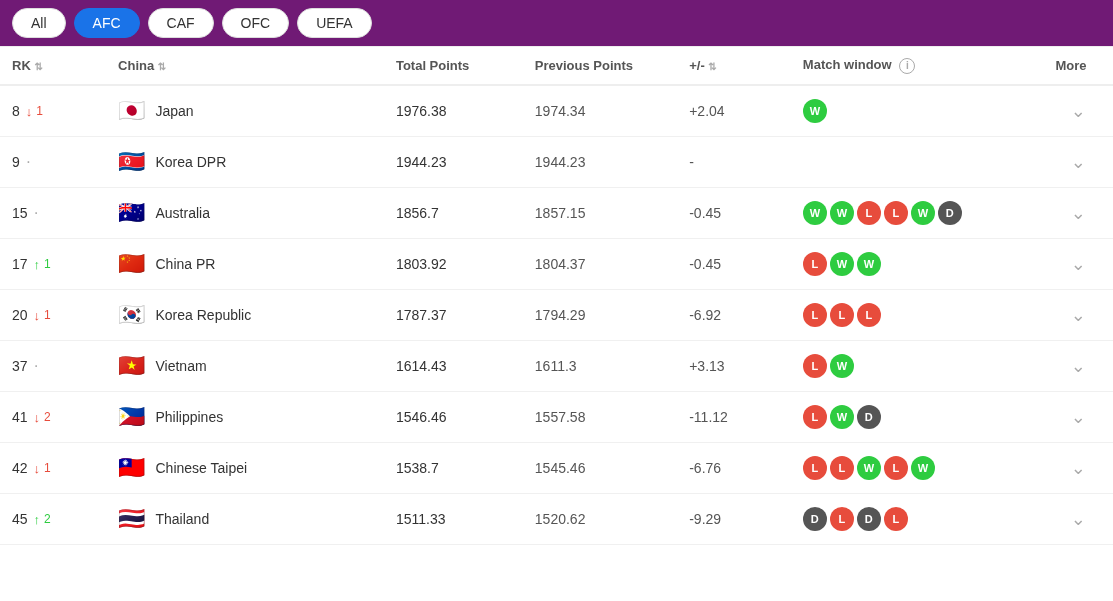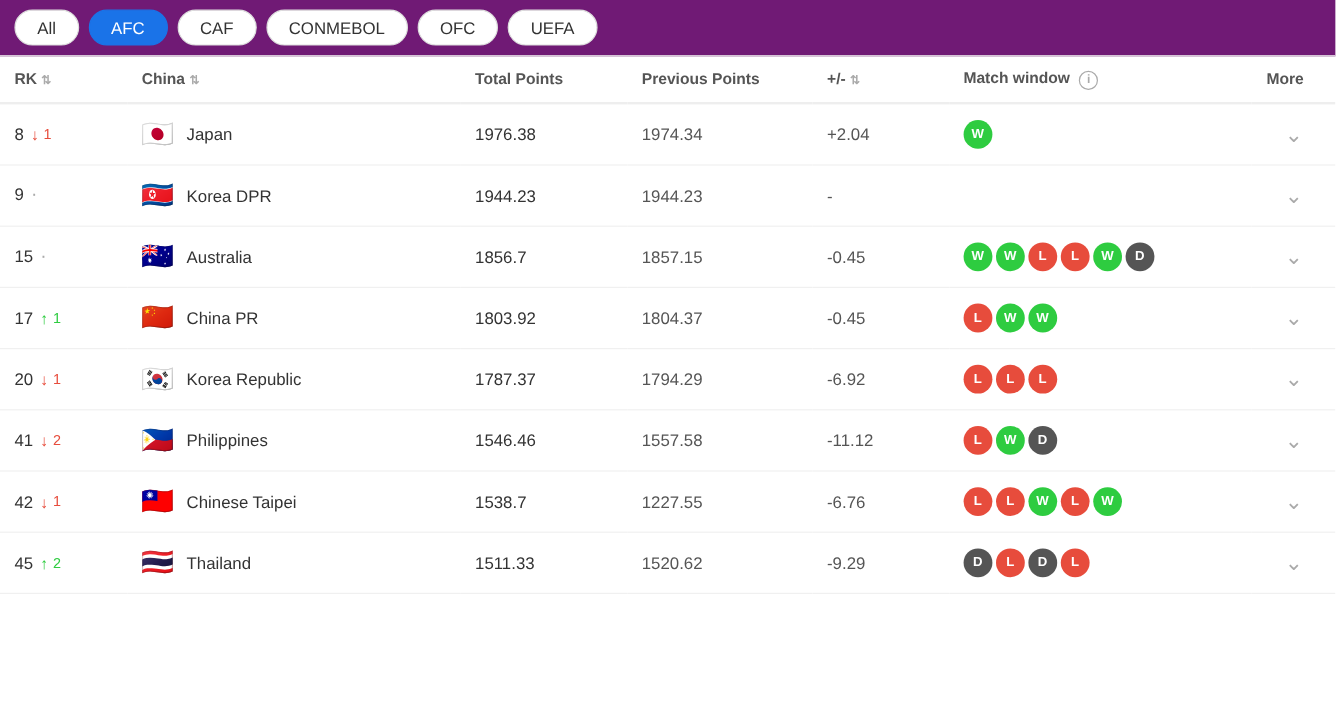--- a/index.html
+++ b/index.html
@@ -129,21 +129,20 @@
 
     .flag-emoji { font-size: 22px; }
   </style>
 </head>
 <body>
 
 <div class="tab-bar" id="tab-bar">
     <button class="tab-btn">All</button>
     <button class="tab-btn active">AFC</button>
     <button class="tab-btn">CAF</button>
-    <button class="tab-btn">CONMEBOL</button>
     <button class="tab-btn">OFC</button>
     <button class="tab-btn">UEFA</button>
   </div>
 
 <div class="table-container">
   <table>
     <thead>
       <tr>
         <th class="col-rk th-sort">
           <span>RK</span>
@@ -247,20 +246,36 @@
               <span>Korea Republic</span>
             </div>
           </td>
           <td class="points-cell">1787.37</td>
           <td class="prev-points-cell">1794.29</td>
           <td class="diff-cell">-6.92</td>
           <td class="match-window-cell"><span class="result-badge badge-l">L</span><span class="result-badge badge-l">L</span><span class="result-badge badge-l">L</span></td>
           <td class="more-cell"><span class="chevron-down">⌄</span></td>
         </tr>
         <tr>
+          <td class="rank-cell"><span style="margin-right:6px">37</span><span class="change-cell" style="display:inline-flex">
+              <span class="neutral-dot">·</span>
+            </span></td>
+          <td>
+            <div class="team-cell">
+              <span class="flag-emoji">🇻🇳</span>
+              <span>Vietnam</span>
+            </div>
+          </td>
+          <td class="points-cell">1614.43</td>
+          <td class="prev-points-cell">1611.3</td>
+          <td class="diff-cell">+3.13</td>
+          <td class="match-window-cell"><span class="result-badge badge-l">L</span><span class="result-badge badge-w">W</span></td>
+          <td class="more-cell"><span class="chevron-down">⌄</span></td>
+        </tr>
+        <tr>
           <td class="rank-cell"><span style="margin-right:6px">41</span><span class="change-cell" style="display:inline-flex">
               <span class="arrow-down">↓</span>
               <span style="color:#e74c3c;font-size:12px">2</span>
             </span></td>
           <td>
             <div class="team-cell">
               <span class="flag-emoji">🇵🇭</span>
               <span>Philippines</span>
             </div>
           </td>
@@ -275,21 +290,21 @@
               <span class="arrow-down">↓</span>
               <span style="color:#e74c3c;font-size:12px">1</span>
             </span></td>
           <td>
             <div class="team-cell">
               <span class="flag-emoji">🇹🇼</span>
               <span>Chinese Taipei</span>
             </div>
           </td>
           <td class="points-cell">1538.7</td>
-          <td class="prev-points-cell">1227.55</td>
+          <td class="prev-points-cell">1545.46</td>
           <td class="diff-cell">-6.76</td>
           <td class="match-window-cell"><span class="result-badge badge-l">L</span><span class="result-badge badge-l">L</span><span class="result-badge badge-w">W</span><span class="result-badge badge-l">L</span><span class="result-badge badge-w">W</span></td>
           <td class="more-cell"><span class="chevron-down">⌄</span></td>
         </tr>
         <tr>
           <td class="rank-cell"><span style="margin-right:6px">45</span><span class="change-cell" style="display:inline-flex">
               <span class="arrow-up">↑</span>
               <span style="color:#2ecc40;font-size:12px">2</span>
             </span></td>
           <td>

